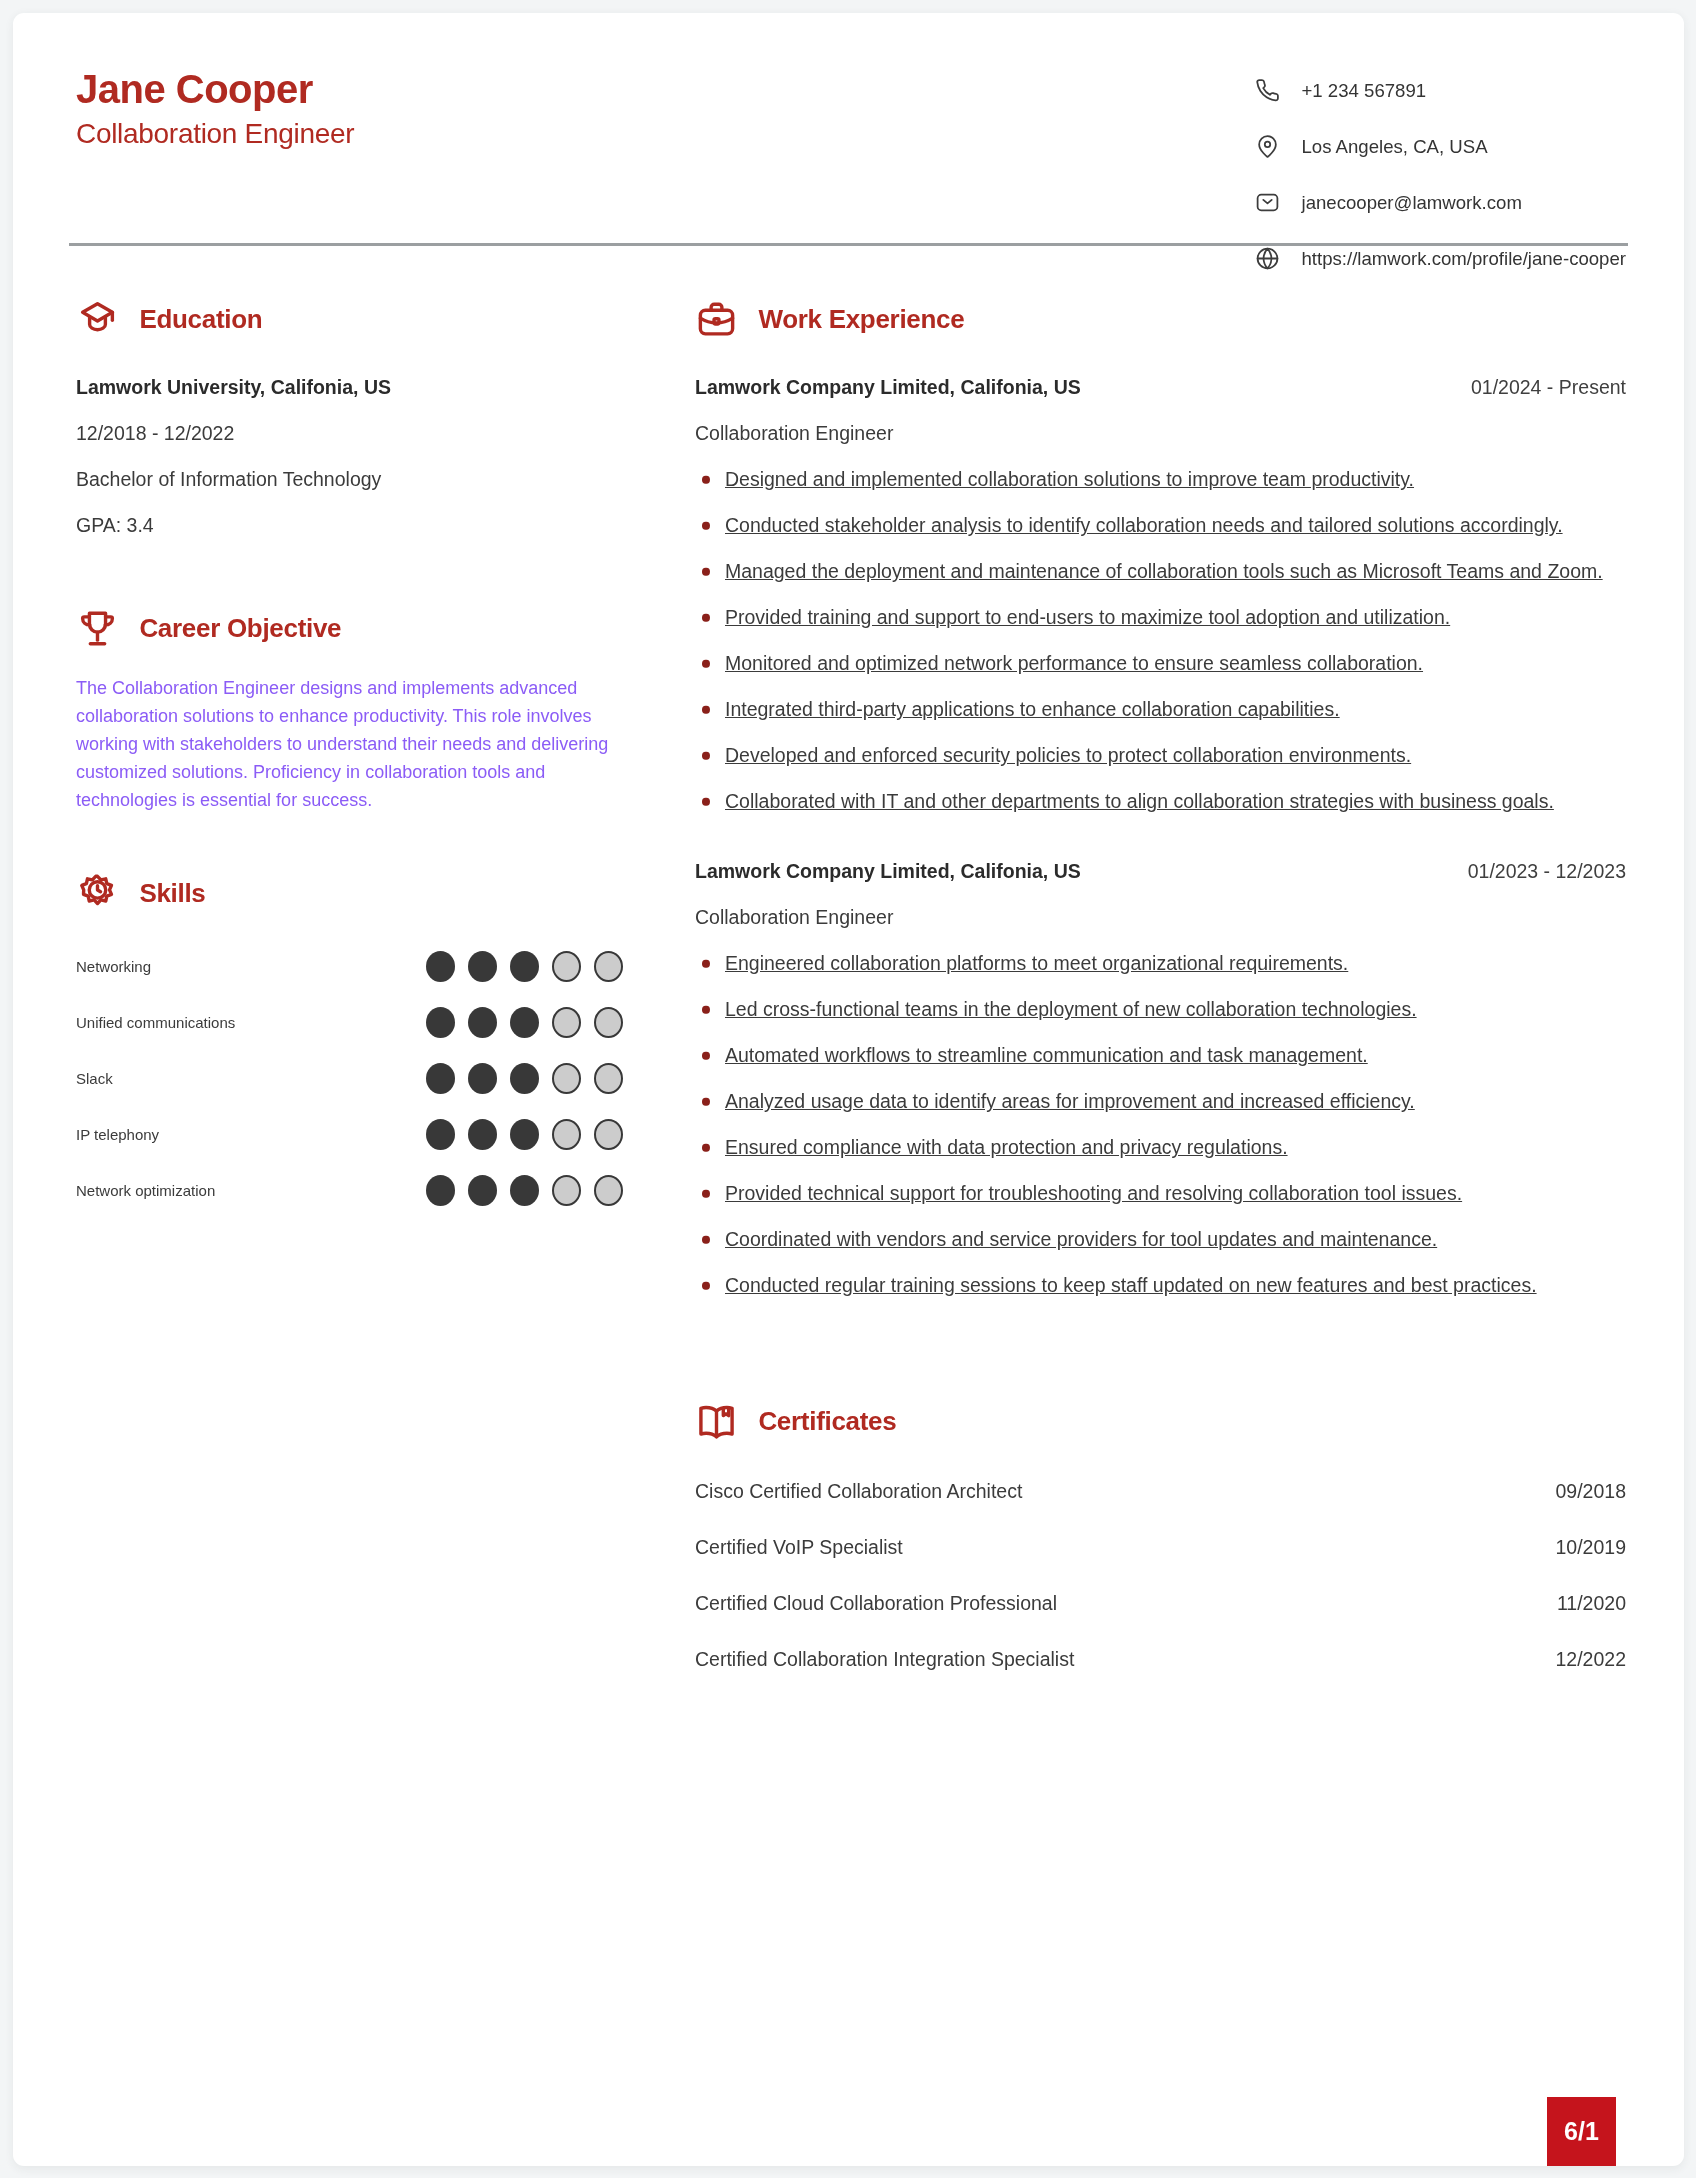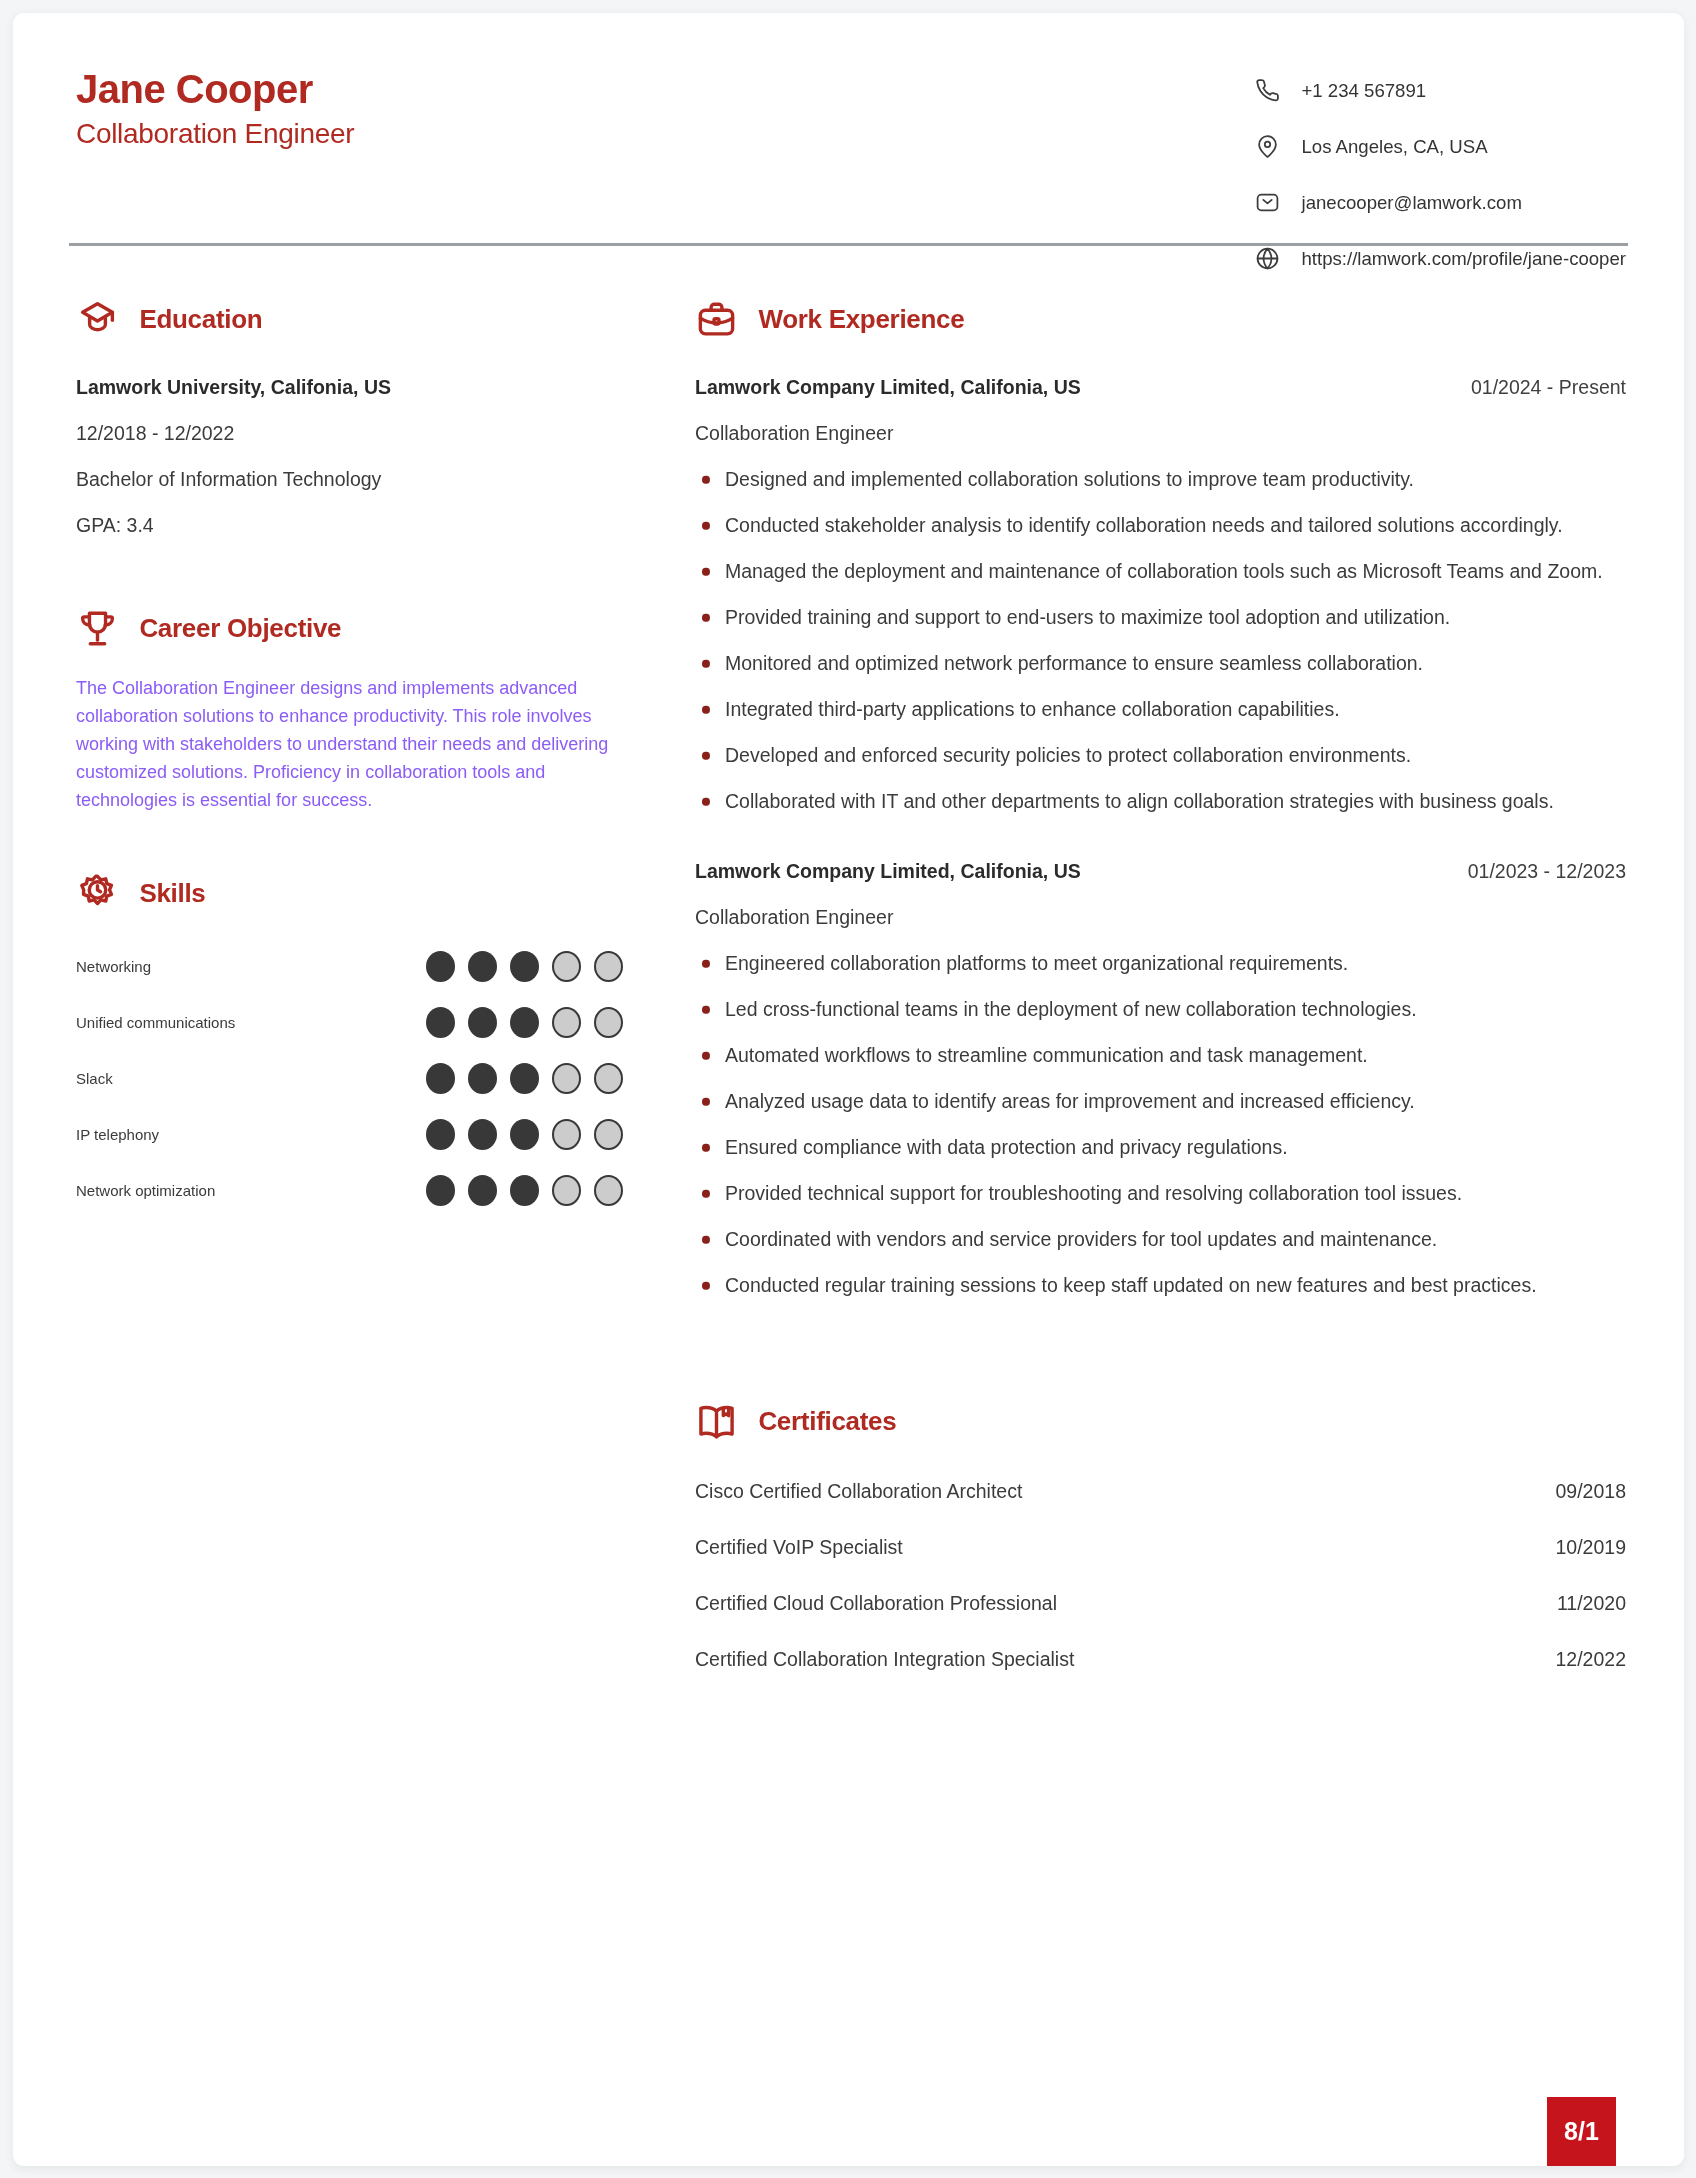--- a/index.html
+++ b/index.html
@@ -75,21 +75,21 @@
   .dots { display: flex; gap: 13px; align-items: center; }
   .dot { width: 29px; height: 31px; border-radius: 50%; }
   .dot-filled { background: #383838; }
   .dot-empty { background: #cccccc; border: 2.8px solid #383838; }
   
   .xp-entry { margin-top: 24px; }
   .xp-head { display: flex; justify-content: space-between; align-items: center; height: 46px; }
   .xp-company { font-size: 19.5px; font-weight: bold; color: #2b2b2b; }
   .xp-dates { font-size: 19.5px; color: #3f3f3f; }
   .xp-role { font-size: 19.5px; color: #3b3b3b; height: 46px; display: flex; align-items: center; }
-  .bullets { list-style: none; }
+  .bullets { list-style: none; text-decoration: underline; }
   .bullets li {
     position: relative;
     padding-left: 30px;
     font-size: 19.5px;
     color: #3b3b3b;
     height: 46px;
     display: flex;
     align-items: center;
   }
   .bullets li::before {
@@ -352,15 +352,15 @@
             <div class="cert-row">
               <span class="cert-name">Certified Collaboration Integration Specialist</span>
               <span class="cert-date">12/2022</span>
             </div>
           </div>
       </div>
 
     </div>
   </div>
 
-  <div class="page-badge">8/1</div>
+  <div class="page-badge">6/1</div>
 </div>
 
 
 </body></html>

